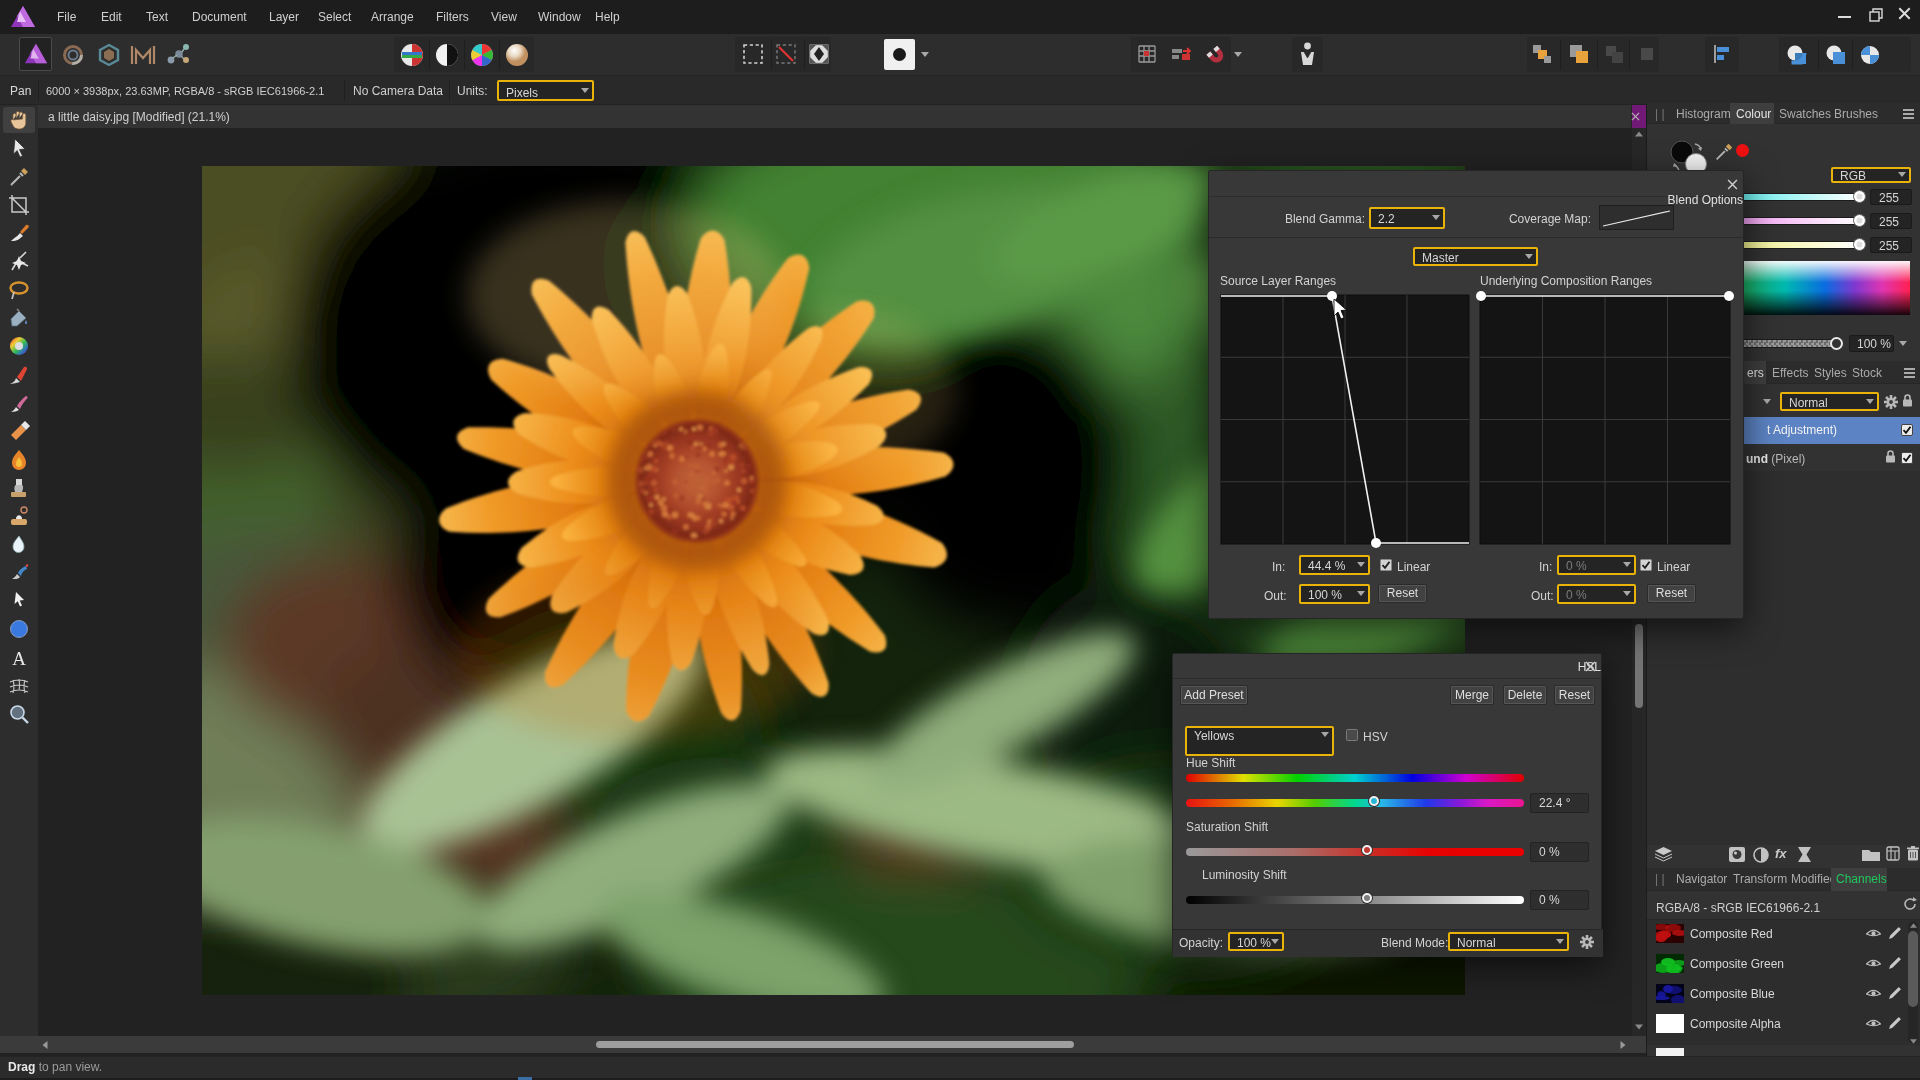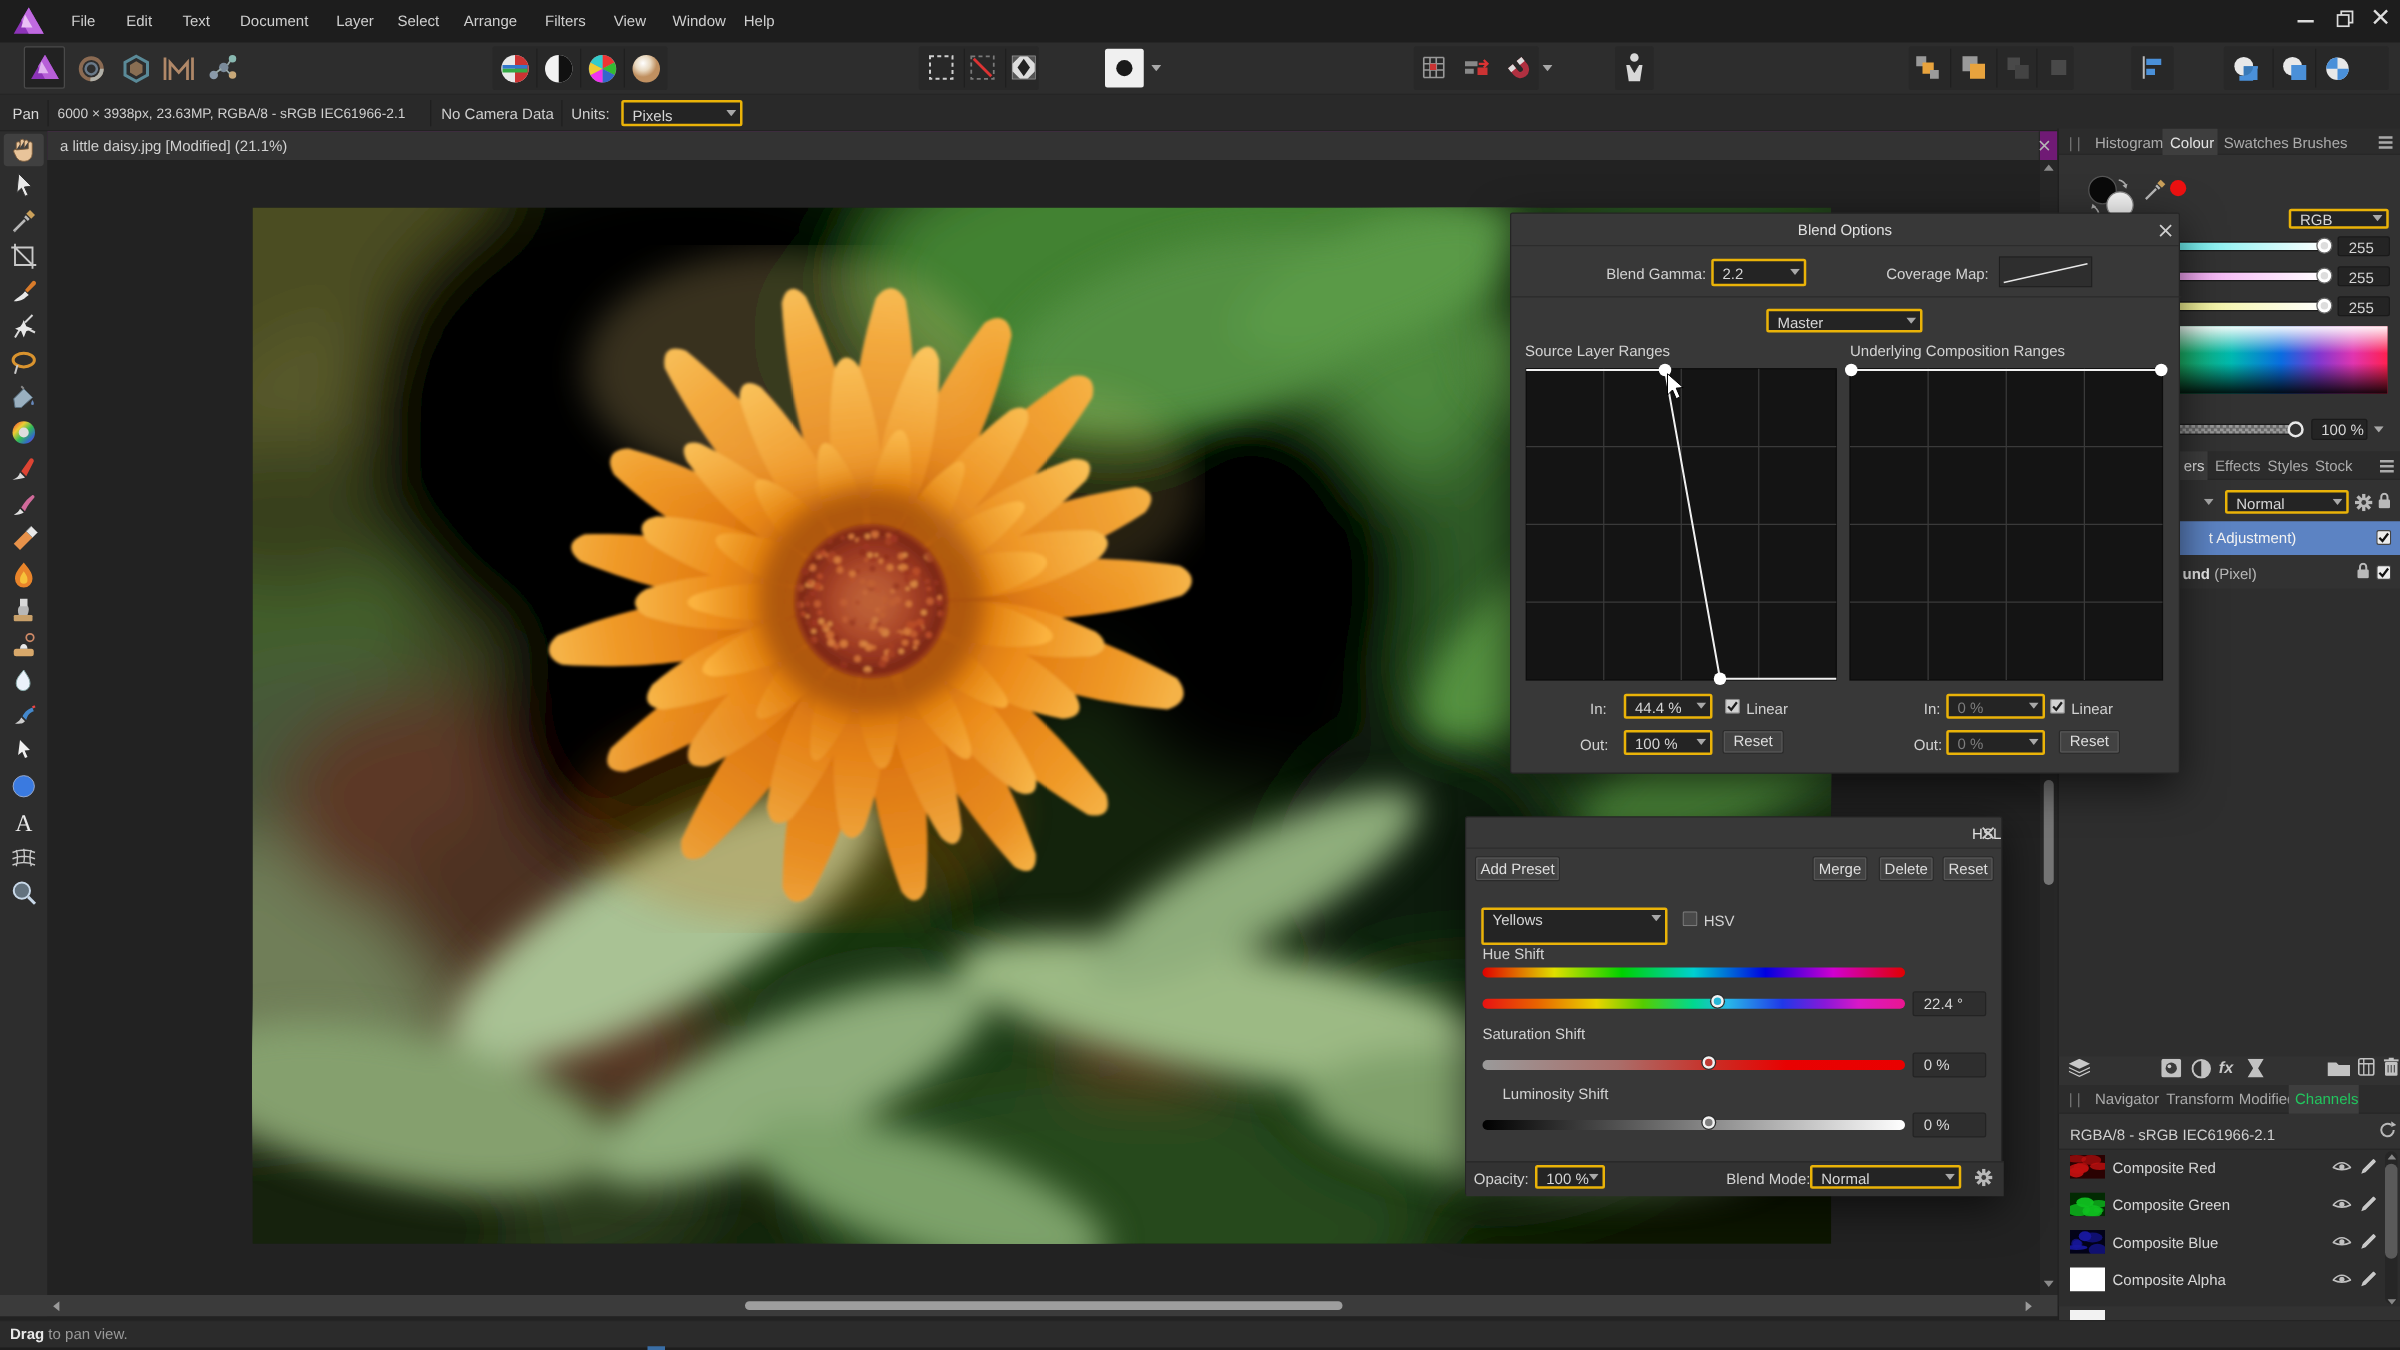--- a/index.html
+++ b/index.html
@@ -839,21 +839,21 @@
 <svg class="ab" style="left:1620px;top:1041px" width="6" height="8" viewBox="0 0 5 8">
     <path d="M0,0 0,8 5,4Z" fill="#9a9a9a"></path>
   </svg>
 <div class="ab" style="left:596px;top:1041px;width:478px;height:7px;background:#9e9e9e;border-radius:4px"></div>
 <div class="ab" style="left:0px;top:1056px;width:1920px;height:24px;background:#2b2b2b;border-top:1px solid #242424"></div>
 <div class="ab" style="left:8px;top:1060px;font-size:12px;color:#e8e8e8"><b>Drag</b> <span style="color:#9a9a9a">to pan view.</span></div>
 <div class="ab" style="left:0px;top:1078px;width:1920px;height:2px;background:#1d1d1d"></div>
 <div class="ab" style="left:518px;top:1077px;width:14px;height:3px;background:#3a6ea5"></div>
 <div class="ab dlg" style="left:1208px;top:170px;width:536px;height:449px">
 <div class="ab" style="left:0;top:0;width:100%;height:26px;border-bottom:1px solid #2c2c2c"></div>
-<div class="ab dlbl" style="left:0;top:6px;width:100%;text-align:center;color:#e0e0e0">Blend Options</div>
+<div class="ab dlbl" style="left:0;top:22px;width:100%;text-align:right;color:#e0e0e0">Blend Options</div>
 <svg class="ab" style="left:518px;top:8px" width="11" height="11" viewBox="0 0 10 10">
       <path d="M1,1 9,9 M9,1 1,9" stroke="#cfcfcf" stroke-width="1.3"></path>
     </svg>
 <div class="ab dlbl" style="left:0;top:41px;width:156px;text-align:right">Blend Gamma:</div>
 <div class="ab ddl" style="left:160px;top:36px;width:76px;height:22px">
       <span class="ab" style="left:7px;top:3px;color:#d6d6d6">2.2</span>
     </div>
     <svg class="ab" style="left:223px;top:44px" width="8" height="5" viewBox="0 0 8 5">
       <path d="M0,0 8,0 4,5Z" fill="#a8a8a8"></path>
     </svg>

